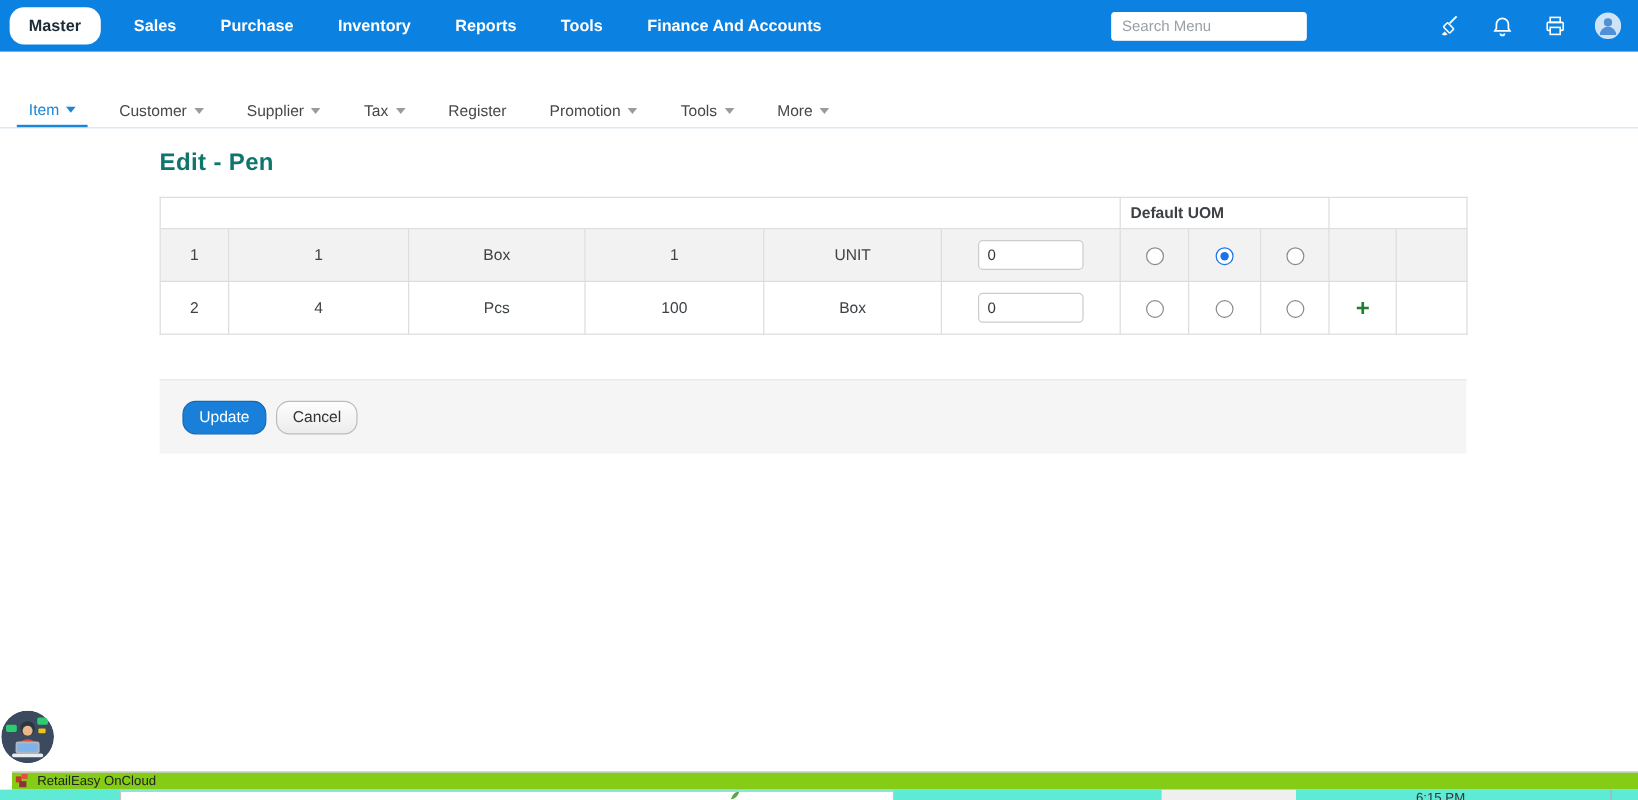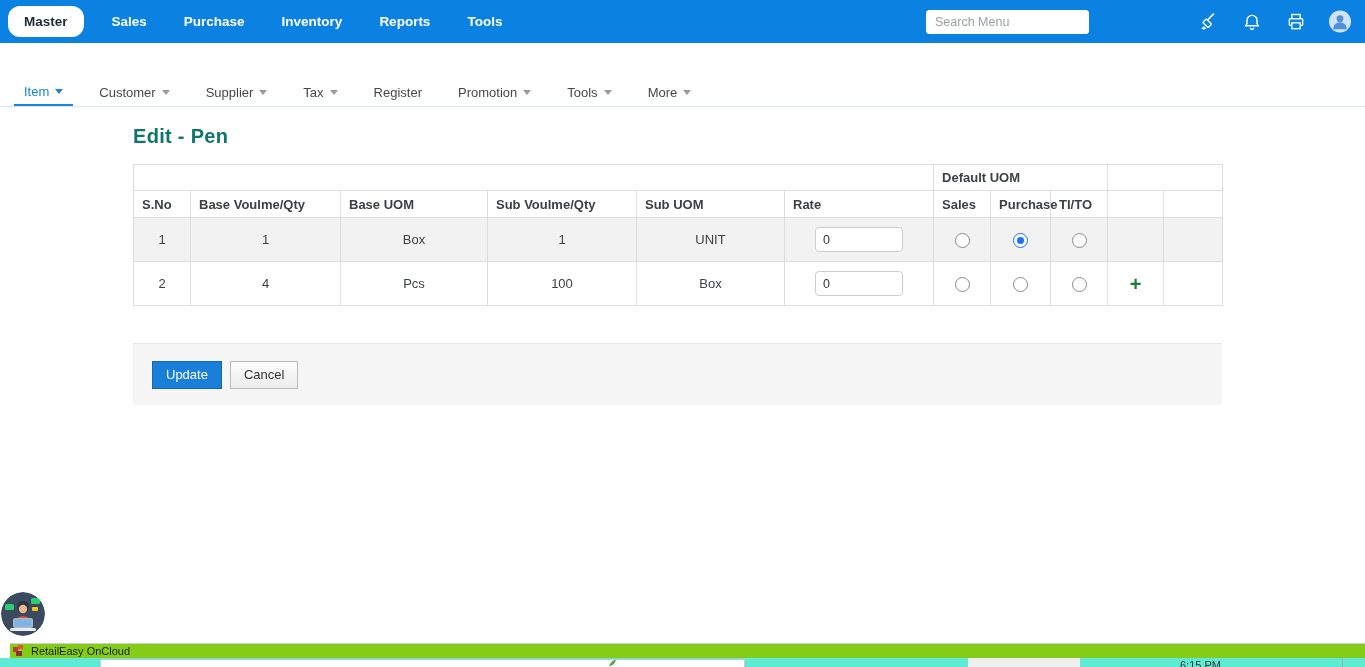--- a/index.html
+++ b/index.html
@@ -37,21 +37,21 @@
   .rate-input { width:88px; height:25px; border:1px solid #ccc; border-radius:4px; padding:0 7px; font-size:12.5px; color:#333; outline:none; background:#fff; }
 
   .radio { display:inline-flex; width:15px; height:15px; border:1px solid #8a8a8a; border-radius:50%; background:#fff; align-items:center; justify-content:center; cursor:pointer; vertical-align:middle; }
   .radio.checked { border:1.5px solid #1a73e8; }
   .radio.checked::after { content:""; width:7px; height:7px; border-radius:50%; background:#1a73e8; }
 
   .add-row-btn { color:#1e7e34; font-size:20px; font-weight:bold; cursor:pointer; line-height:1; }
 
   
   .action-strip { width:1089px; height:62px; margin:37px 0 0 133px; background:#f5f5f5; border-top:1px solid #e6e6e6; display:flex; align-items:center; padding-left:19px; gap:8px; }
-  .btn { height:28px; font-size:13px; border-radius:0; cursor:pointer; padding:0 13px; }
+  .btn { height:28px; font-size:13px; border-radius:11px; cursor:pointer; padding:0 13px; }
   .btn-update { background:#1a7fd8; border:1px solid #1668b3; color:#fff; }
   .btn-cancel { background:linear-gradient(#fdfdfd,#ececec); border:1px solid #bbb; color:#333; }
 
   
   .chat-widget { position:absolute; left:1px; top:592px; width:44px; height:44px; border-radius:50%; overflow:hidden; cursor:pointer; }
 
   
   .statusbar { position:absolute; left:0; top:643px; width:1365px; height:15px; background:#84cc16; border-top:1px solid #cfcfcf; display:flex; align-items:center; font-size:11px; color:#333;margin-left:10px; }
   .statusbar .app-name { margin-left:6px; font-size:11px; color:#222; }
   .statusbar .spacer { flex:1; }
@@ -70,20 +70,21 @@
 </head>
 <body>
 
 <div class="topnav">
   <div class="nav-item active">Master</div>
   <div class="nav-item">Sales</div>
   <div class="nav-item">Purchase</div>
   <div class="nav-item">Inventory</div>
   <div class="nav-item">Reports</div>
   <div class="nav-item">Tools</div>
+  <div class="nav-item">Finance And Accounts</div>
   <div class="spacer"></div>
   <input class="search-box" type="text" placeholder="Search Menu" style="">
   <div class="top-icons">
     <span class="icon">
       <svg width="20" height="20" viewBox="0 0 24 24" fill="none" stroke="#fff" stroke-width="1.6">
         <path d="M4 20 L7 17 L10 20 L7 21 Z" fill="#fff" stroke="none"></path>
         <rect x="8" y="9" width="6" height="9" rx="1" transform="rotate(-45 11 13.5)"></rect>
         <line x1="12" y1="9" x2="19" y2="2" stroke-width="2"></line>
       </svg>
     </span>
@@ -159,33 +160,20 @@
     <col style="width:57px">
       <col style="width:56px">
       <col style="width:59px">
   </colgroup>
   <tbody>
       <tr class="ghead">
     <td colspan="6"></td>
     <td colspan="3">Default UOM</td>
     <td colspan="2"></td>
   </tr>
-  <tr class="cols">
-    <th>S.No</th>
-    <th>Base Voulme/Qty</th>
-    <th>Base UOM</th>
-    <th>Sub Voulme/Qty</th>
-    <th>Sub UOM</th>
-    <th>Rate</th>
-    <th>Sales</th>
-    <th>Purchase</th>
-    <th>TI/TO</th>
-    <th></th>
-    <th></th>
-  </tr>
   <tr class="data odd">
     <td>1</td>
     <td>1</td>
     <td>Box</td>
     <td>1</td>
     <td>UNIT</td>
     <td class="rate-cell"><input class="rate-input" type="text" value="0" style=""></td>
     <td><span class="radio" aria-checked="false"></span></td>
     <td><span class="radio checked" aria-checked="true"></span></td>
     <td><span class="radio" aria-checked="false"></span></td>

